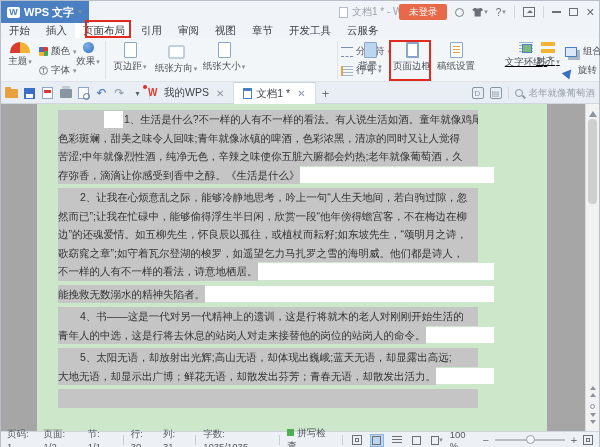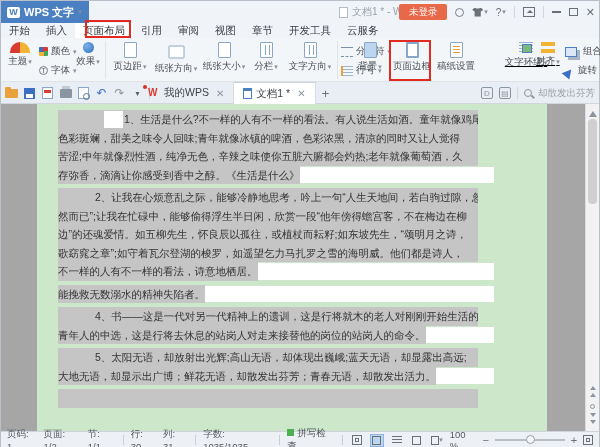--- a/index.html
+++ b/index.html
@@ -92,21 +92,21 @@
   .findtxt { font-size:9.5px; color:#9aa0a8; }
 
   
   .docarea { position:absolute; left:0; top:103px; width:586px; height:327px; background:#a6a6a6; overflow:hidden; }
   .page { position:absolute; left:36px; top:0; width:510px; height:327px; background:#cde7cb; overflow:hidden; }
   .textblock { position:absolute; left:21px; top:6px; width:428px; }
   .para { margin-bottom:4px; }
   .line { position:relative; height:18.5px; line-height:18.5px; font-size:10.5px; color:#333; white-space:nowrap; width:420px; overflow:hidden; }
   .line.full { background:#c5c5c5; }
   .line .txt { display:inline-block; height:100%; }
-  .line.ind .txt { margin-left:37px; }
+  .line.ind .txt { margin-left:22px; }
   .line.tail { width:436px; display:flex; overflow:visible; }
   .line.tail .txt { background:#c5c5c5; }
   .line.tail .fill { flex:1; background:#ffffff; margin:1px 0; }
   .line .wbox { position:absolute; left:46px; top:1px; bottom:1px; width:19px; background:#fff; }
   .line.p1f .txt { margin-left:66px; }
 
   
   .vscroll { position:absolute; right:0; top:103px; width:14px; height:327px; background:#f2f2f2; border-left:1px solid #dcdcdc; }
   .vs-up { position:absolute; top:3px; left:3px; width:0; height:0; border:4px solid transparent; border-bottom:6px solid #8a95a2; }
   .vs-thumb { position:absolute; top:15px; left:2px; width:9px; height:85px; background:#cfcfcf; border-radius:4px; }
@@ -230,34 +230,20 @@
           <span class="caret">▾</span>
         </span>
     </div>
     <div class="rbtn" style="left:200px;width:46px;">
       <span class="pg"></span>
       <span class="rlblrow">
           <span class="rlbl">纸张大小</span>
           <span class="caret">▾</span>
         </span>
     </div>
-    <div class="rbtn" style="left:248px;width:34px;">
-      <span class="pg cols"></span>
-      <span class="rlblrow">
-          <span class="rlbl">分栏</span>
-          <span class="caret">▾</span>
-        </span>
-    </div>
-    <div class="rbtn" style="left:284px;width:50px;">
-      <span class="pg cols"></span>
-      <span class="rlblrow">
-          <span class="rlbl">文字方向</span>
-          <span class="caret">▾</span>
-        </span>
-    </div>
     <div class="rsep" style="left:336px;"></div>
 
     <div class="stack" style="left:340px;">
       <span class="sbtn">
           <span class="brkico"></span>
           <span class="rlbl">分隔符</span>
           <span class="caret">▾</span>
         </span>
       <span class="sbtn">
           <span class="lnico"></span>
@@ -346,21 +332,21 @@
         <span>文档1 *</span>
         <span class="tclose">✕</span>
       </span>
       <span class="plusbtn">+</span>
     </div>
     <div class="findarea">
       <span class="ricon">D</span>
       <span class="ricon">▤</span>
       <span class="vdiv"></span>
       <span class="mag"></span>
-      <span class="findtxt">却散发出芬芳</span>
+      <span class="findtxt">老年就像葡萄酒</span>
     </div>
   </div>
 
   <div class="docarea">
     <div class="page">
       <div class="textblock">
 
         <div class="para">
           <div class="line full p1f"><span class="wbox"></span><span class="txt">1、生活是什么?不一样的人有不一样的看法。有人说生活如酒。童年就像鸡尾酒，</span></div>
           <div class="line full"><span class="txt">色彩斑斓，甜美之味令人回味;青年就像冰镇的啤酒，色彩浓黑，清凉的同时又让人觉得</span></div>

